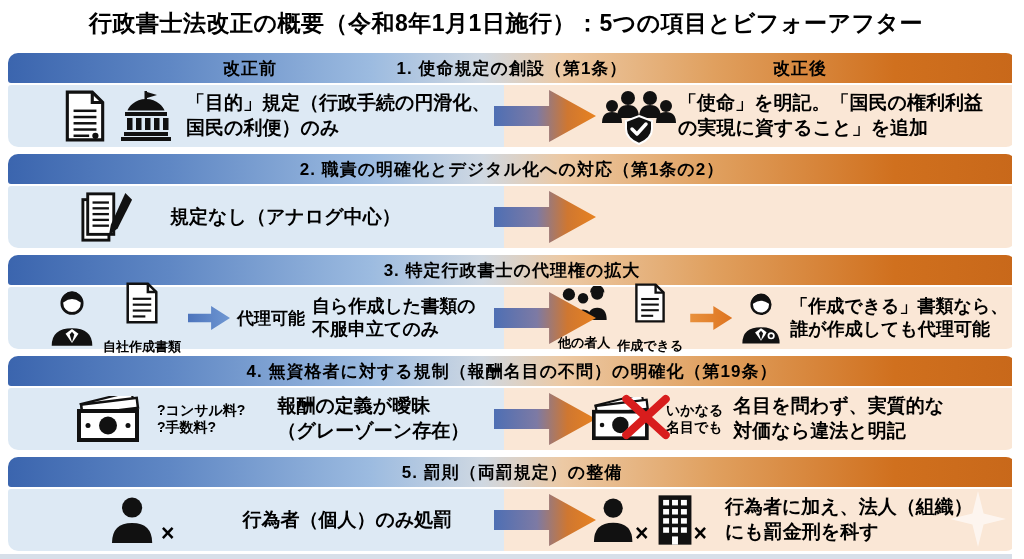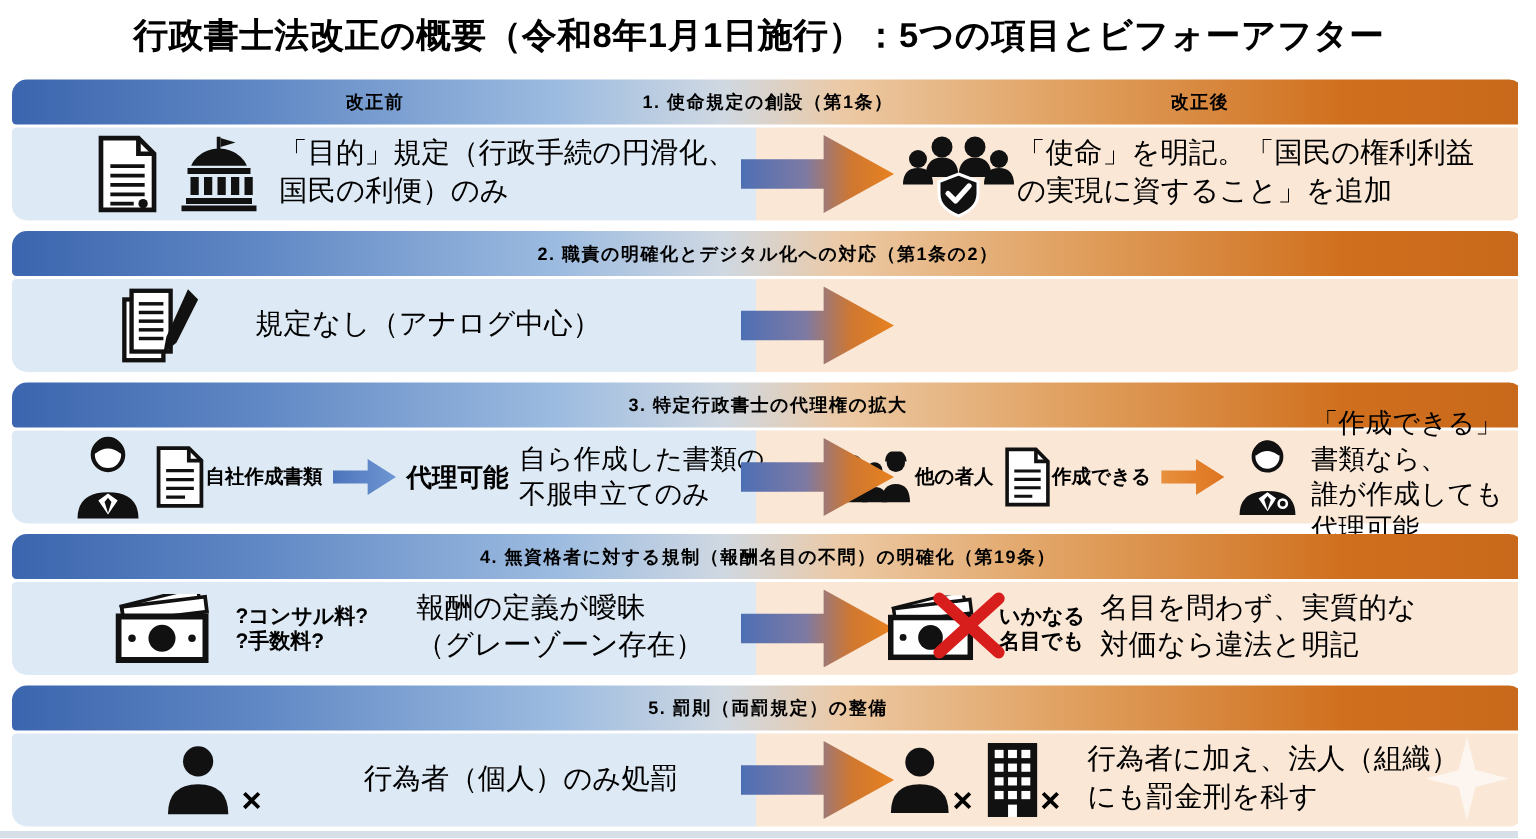--- a/index.html
+++ b/index.html
@@ -4,36 +4,36 @@
 <style>
   html,body{margin:0;padding:0;}
   .page{position:relative;width:1012px;height:559px;background:#fff;overflow:hidden;
         font-family:"Liberation Sans","DejaVu Sans",sans-serif;color:#000;}
   .title{position:absolute;top:8px;left:0;width:100%;text-align:center;
          font-size:23px;font-weight:bold;letter-spacing:.5px;}
   .rows{position:absolute;top:53px;left:8px;width:1008px;}
   .row{margin-bottom:7px;}
   .band{position:relative;height:30px;margin-bottom:2px;border-radius:10px 10px 3px 3px;
         display:flex;align-items:center;justify-content:center;
-        font-size:12px;font-weight:bold;letter-spacing:1px;
+        font-size:17px;font-weight:bold;letter-spacing:1px;
         background:linear-gradient(90deg,#3b65ae 0%,#5f87c4 16%,#9cbbe0 36%,#cfd8e2 47%,
                    #ecc9a4 55%,#e0a05f 70%,#d0701e 88%,#c8681a 100%);}
   .band-side{position:absolute;top:0;height:30px;display:flex;align-items:center;}
   .band-left{left:242px;transform:translateX(-50%);}
   .band-right{left:792px;transform:translateX(-50%);}
   .body{position:relative;height:62px;border-radius:3px 3px 10px 10px;display:flex;
         background:linear-gradient(90deg,#dde9f4 0%,#dde9f4 49.2%,#fae7d6 49.2%,#fae7d6 100%);}
   .big-arrow{position:absolute;left:486px;top:5px;width:102px;height:52px;
         background:linear-gradient(90deg,#4e6fb4 0%,#7d7aa4 42%,#cf7731 72%,#e8821f 100%);
         clip-path:polygon(0 31%,54% 31%,54% 0,100% 50%,54% 100%,54% 69%,0 69%);}
   .before,.after{display:flex;align-items:center;height:100%;box-sizing:border-box;width:504px;}
   .before{padding-left:56px;gap:12px;}
   .after{padding-left:88px;}
-  .main-text{font-size:19px;font-weight:normal;line-height:1.3;white-space:pre-line;}
-  .cap-cluster{display:flex;flex-direction:row;align-items:center;gap:0;font-family:Liberation Serif, serif;}
+  .main-text{font-size:19px;font-weight:bold;line-height:1.3;white-space:pre-line;}
+  .cap-cluster{display:flex;flex-direction:column;align-items:center;gap:16px;font-family:Liberation Serif, serif;}
   .caption{font-size:13px;font-weight:bold;white-space:nowrap;line-height:1.1;}
   .stack-label{font-size:14px;font-weight:bold;line-height:1.25;white-space:pre-line;}
   .proxy-label{font-size:17px;font-weight:bold;white-space:nowrap;}
   .small-arrow{width:42px;height:24px;flex:none;
         clip-path:polygon(0 32%,55% 32%,55% 0,100% 50%,55% 100%,55% 68%,0 68%);}
   .small-arrow.blue{background:linear-gradient(90deg,#4c74bc,#6f97d2);}
   .small-arrow.orange{background:linear-gradient(90deg,#e8913d,#de7420);}
   .x-mark{font-size:23px;font-weight:bold;align-self:flex-end;margin:0 0 4px -9px;}
   .money-x-wrap{position:relative;flex:none;}
   .money-x-wrap .redx{position:absolute;right:-16px;top:-4px;}

